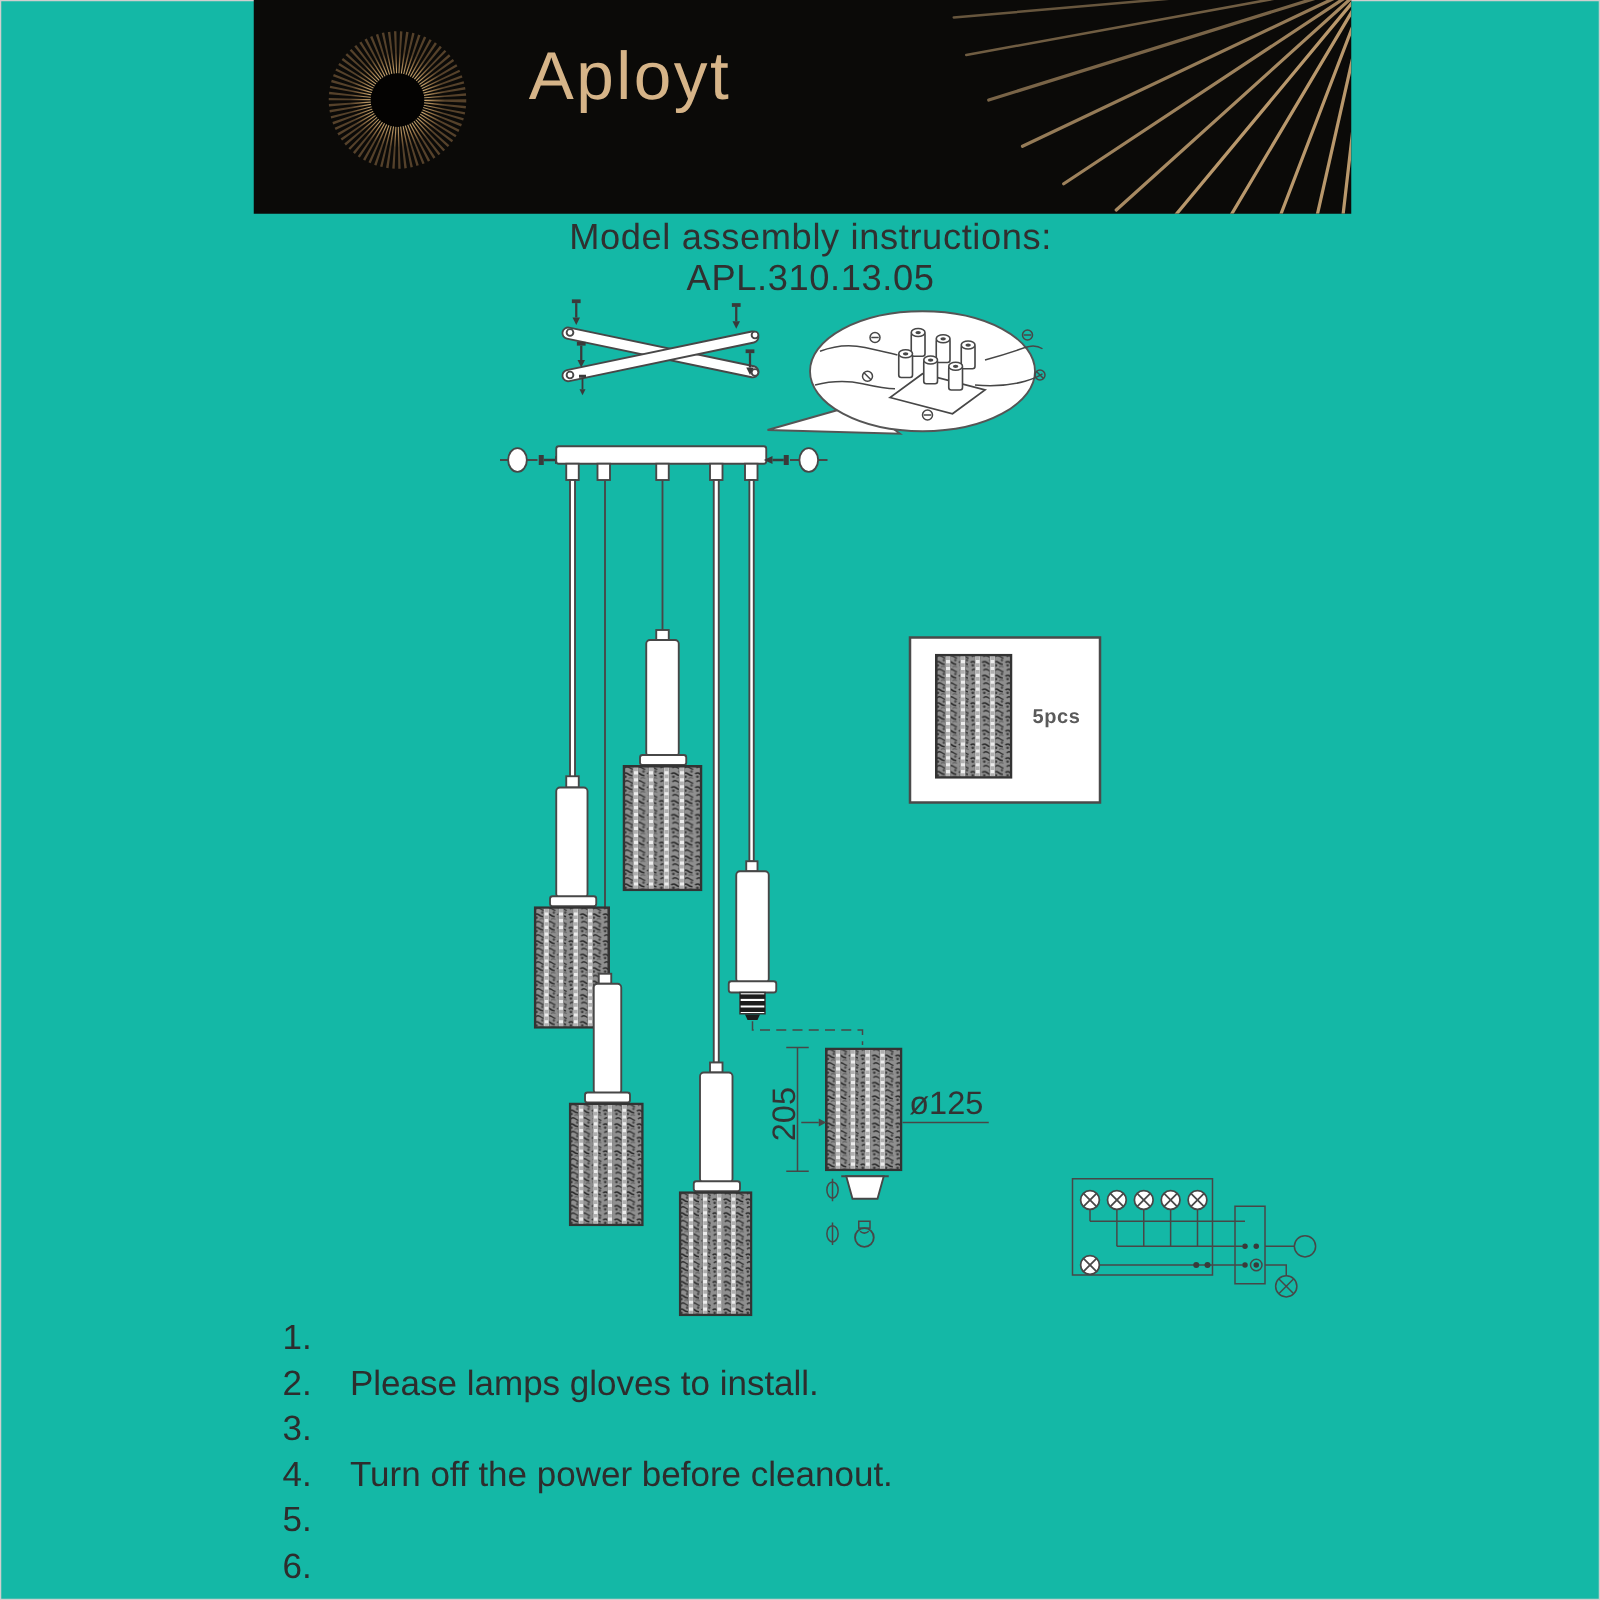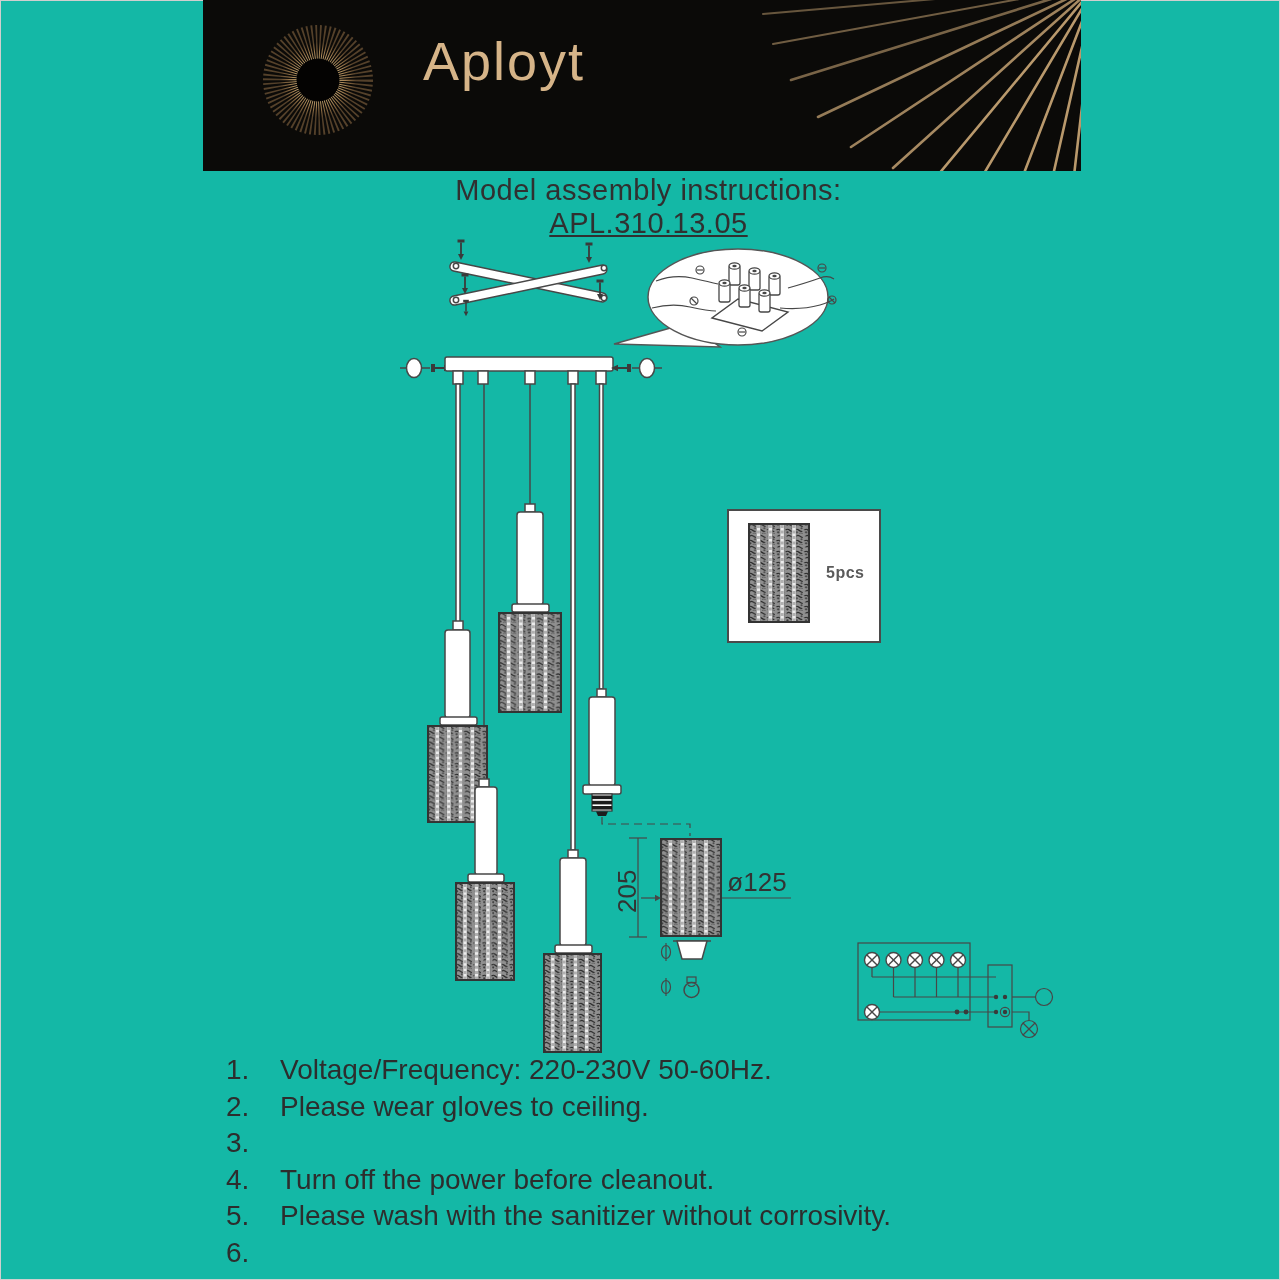--- a/index.html
+++ b/index.html
@@ -9,21 +9,21 @@
 
   
   .banner{position:absolute;left:203px;top:0;width:878px;height:171px;background:#0b0a08;overflow:hidden;}
   .banner svg{position:absolute;}
   .brand-text{position:absolute;left:220px;top:30px;font-size:54px;font-weight:400;
               letter-spacing:2px;color:#d6b488;}
 
   
   .title-block{position:absolute;left:17px;right:0;top:174px;text-align:center;color:#303030;}
   .title-heading{font-size:29px;letter-spacing:.5px;line-height:32px;}
-  .title-model{font-size:29px;letter-spacing:.5px;line-height:32px;margin-top:1px;text-decoration:underline;}
+  .title-model{font-size:29px;letter-spacing:.5px;line-height:32px;margin-top:1px;}
 
   
   #diagram{position:absolute;left:0;top:236px;width:1280px;height:824px;}
   .ln{stroke:#474747;stroke-width:1.5;fill:none;}
   .lnt{stroke:#474747;stroke-width:1.2;fill:none;}
   .fw{fill:#ffffff;stroke:#474747;stroke-width:1.5;}
   .dimtxt{font-family:"Liberation Sans",sans-serif;font-size:26px;fill:#333;}
   .pcstxt{font-family:"Liberation Sans",sans-serif;font-size:16px;font-weight:bold;fill:#5a5a5a;letter-spacing:.5px;}
 
   
@@ -332,35 +332,33 @@
         <circle class="lnt" cx="1029" cy="1029" r="8.5" fill="#fff"></circle>
         <line class="lnt" x1="1023" y1="1023" x2="1035" y2="1035"></line>
         <line class="lnt" x1="1035" y1="1023" x2="1023" y2="1035"></line>
       </g>
     </g>
   </svg>
 
   <ol class="instructions">
     <li>
       <span class="num">1.</span>
-      <span class="txt">Voltage/Frequency: 220-230V 50-60Hz.</span>
     </li>
     <li>
       <span class="num">2.</span>
-      <span class="txt">Please wear gloves to ceiling.</span>
+      <span class="txt">Please lamps gloves to install.</span>
     </li>
     <li>
       <span class="num">3.</span>
     </li>
     <li>
       <span class="num">4.</span>
       <span class="txt">Turn off the power before cleanout.</span>
     </li>
     <li>
       <span class="num">5.</span>
-      <span class="txt">Please wash with the sanitizer without corrosivity.</span>
     </li>
     <li>
       <span class="num">6.</span>
     </li>
   </ol>
 
 </div>
 
 </body></html>

